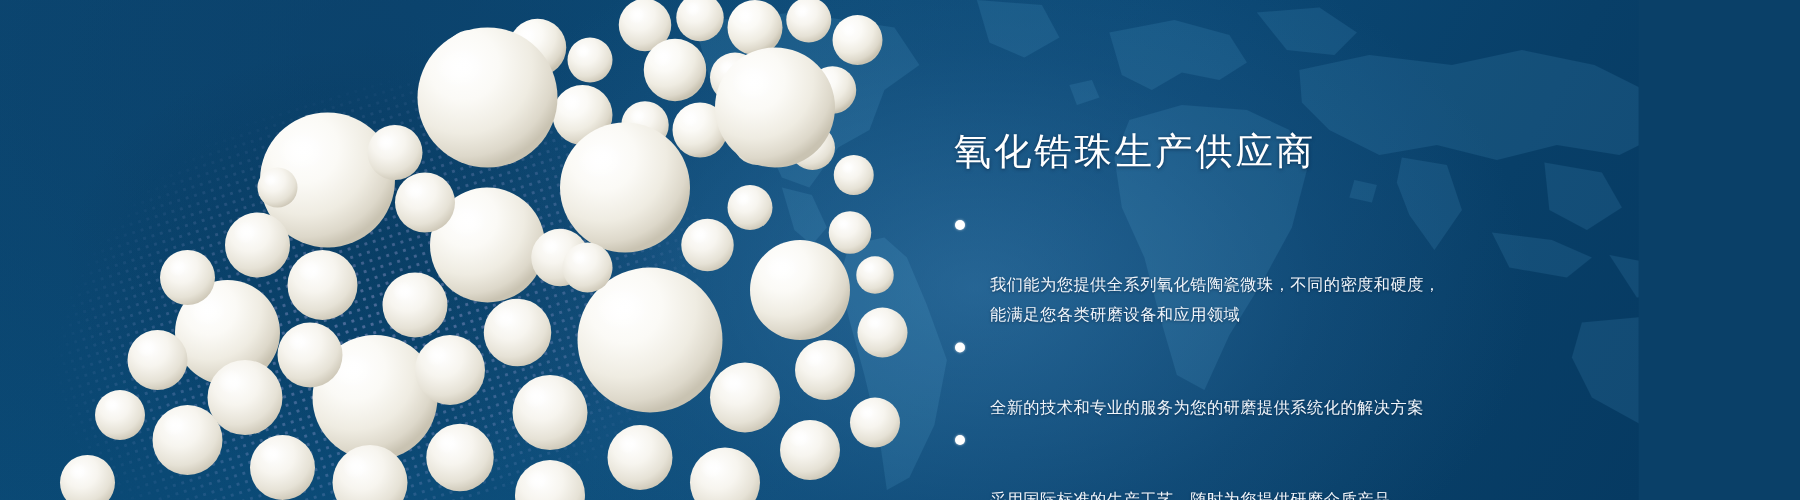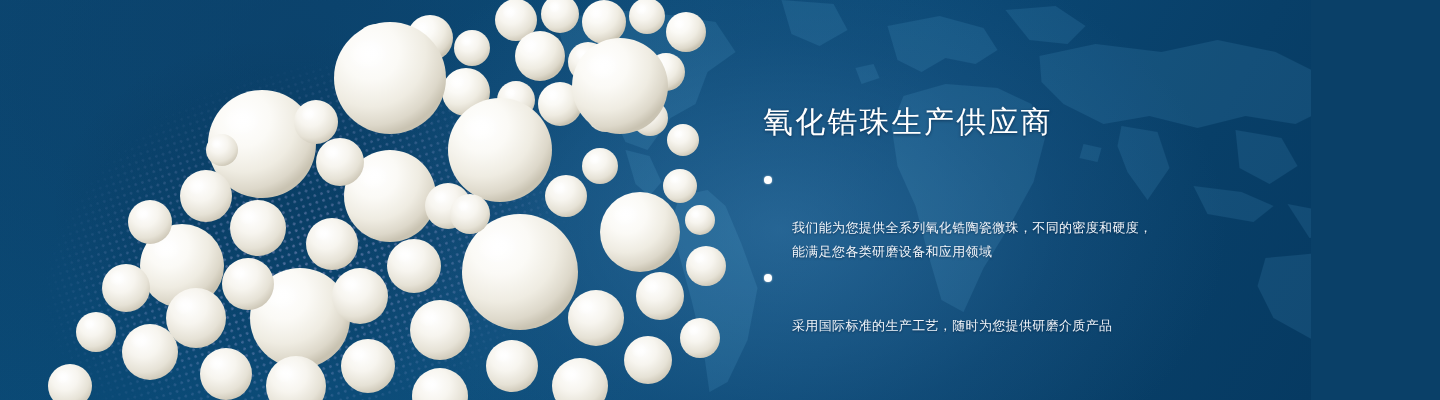--- a/index.html
+++ b/index.html
@@ -322,18 +322,22 @@
     <h1 id="headline">氧化锆珠生产供应商</h1>
 
     <ul id="bullets">
       <li class="bullet">
         <span class="dot"></span>
         <span>我们能为您提供全系列氧化锆陶瓷微珠，不同的密度和硬度，
 能满足您各类研磨设备和应用领域</span>
       </li>
       <li class="bullet">
         <span class="dot"></span>
+        <span>全新的技术和专业的服务为您的研磨提供系统化的解决方案</span>
+      </li>
+      <li class="bullet">
+        <span class="dot"></span>
         <span>采用国际标准的生产工艺，随时为您提供研磨介质产品</span>
       </li>
     </ul>
 
   </div>
 </div>
 
 </body></html>

